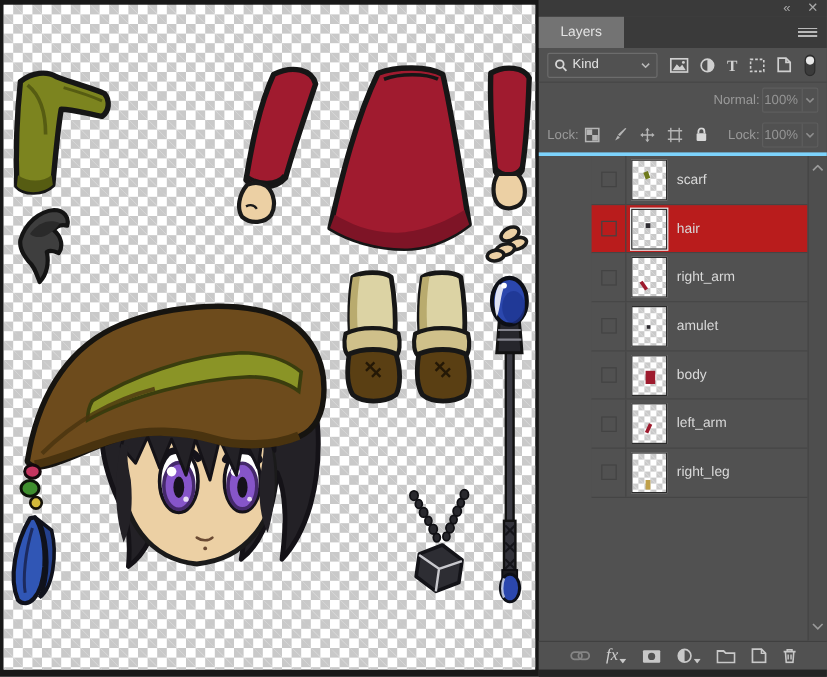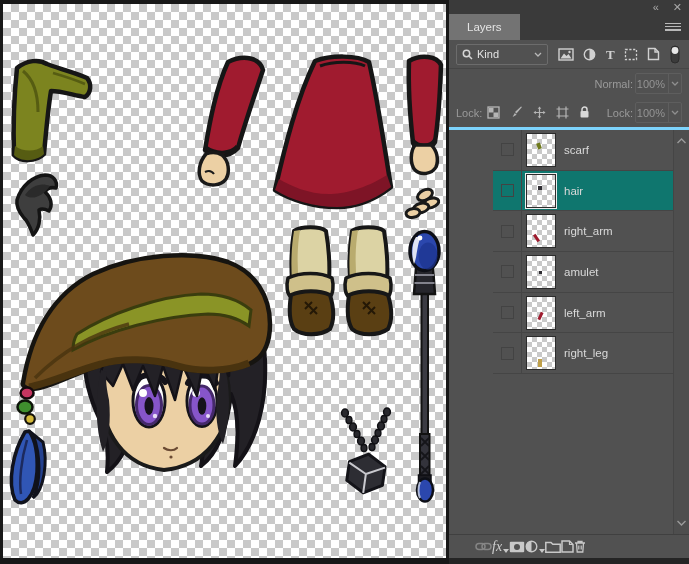--- a/index.html
+++ b/index.html
@@ -60,21 +60,21 @@
   .valbox .vchev{width:12px;height:100%;border-left:1px solid #5e5e5e;display:flex;align-items:center;justify-content:center;}
   .lock-icons{display:flex;gap:10px;align-items:center;margin-left:3px;flex:1;}
 
   
   .list-wrap{flex:1;position:relative;overflow:hidden;}
   .layers-list{position:absolute;left:0;top:0;right:16px;margin-left:44px;}
   .layer-row{
     height:40.7px;box-sizing:border-box;border-bottom:1px solid #454545;
     display:flex;align-items:center;background:#515151;
   }
-  .layer-row.selected{background:#0f766e;}
+  .layer-row.selected{background:#b91c1c;}
   .eye-cell{
     width:29px;height:100%;flex:none;display:flex;align-items:center;justify-content:center;
     border-right:1px solid #454545;box-sizing:border-box;
   }
   .eye-box{width:13px;height:13px;border:1px solid #434343;box-sizing:border-box;}
   .thumb{
     width:30px;height:34px;flex:none;margin:0 8px 0 4px;position:relative;
     border:1px solid #2c2c2c;box-sizing:border-box;
     background-color:#fff;
     background-image:
@@ -89,21 +89,21 @@
   .scroll-gutter{
     position:absolute;top:0;right:0;bottom:0;width:16px;background:#4e4e4e;
     border-left:1px solid #454545;box-sizing:border-box;
   }
   .scroll-gutter .chev{position:absolute;left:2px;}
   .scroll-gutter .up{top:4px;} .scroll-gutter .down{bottom:6px;}
 
   
   .panel-toolbar{
     height:23px;flex:none;border-top:1px solid #404040;background:#515151;
-    display:flex;align-items:center;padding-left:26px;
+    display:flex;align-items:center;padding-left:26px;gap:13px;
   }
   .fx-wrap{display:flex;align-items:flex-end;gap:1px;}
   .fx-text{font-family:"Liberation Serif",serif;font-style:italic;font-size:14px;color:#cfcfcf;line-height:13px;}
   .panel-bottom-strip{height:6px;flex:none;background:#242424;}
 </style>
 </head>
 <body>
 
 <div id="canvas">
   <svg width="443" height="554" viewBox="0 0 443 554">
@@ -394,20 +394,29 @@
     <div class="thumb">
             <span class="mark" style="left: 44%; top: 46%; width: 3px; height: 3px; background: rgb(46, 44, 49); transform: rotate(0deg);"></span>
           </div>
     <div class="layer-label">amulet</div>
   </div>
         <div class="layer-row">
     <div class="eye-cell">
             <span class="eye-box"></span>
           </div>
     <div class="thumb">
+            <span class="mark" style="left: 38%; top: 38%; width: 8px; height: 11px; background: rgb(158, 27, 46); transform: rotate(0deg);"></span>
+          </div>
+    <div class="layer-label">body</div>
+  </div>
+        <div class="layer-row">
+    <div class="eye-cell">
+            <span class="eye-box"></span>
+          </div>
+    <div class="thumb">
             <span class="mark" style="left: 44%; top: 48%; width: 3px; height: 8px; background: rgb(158, 27, 46); transform: rotate(25deg);"></span>
           </div>
     <div class="layer-label">left_arm</div>
   </div>
         <div class="layer-row">
     <div class="eye-cell">
             <span class="eye-box"></span>
           </div>
     <div class="thumb">
             <span class="mark" style="left: 38%; top: 68%; width: 4px; height: 8px; background: rgb(191, 160, 74); transform: rotate(0deg);"></span>

